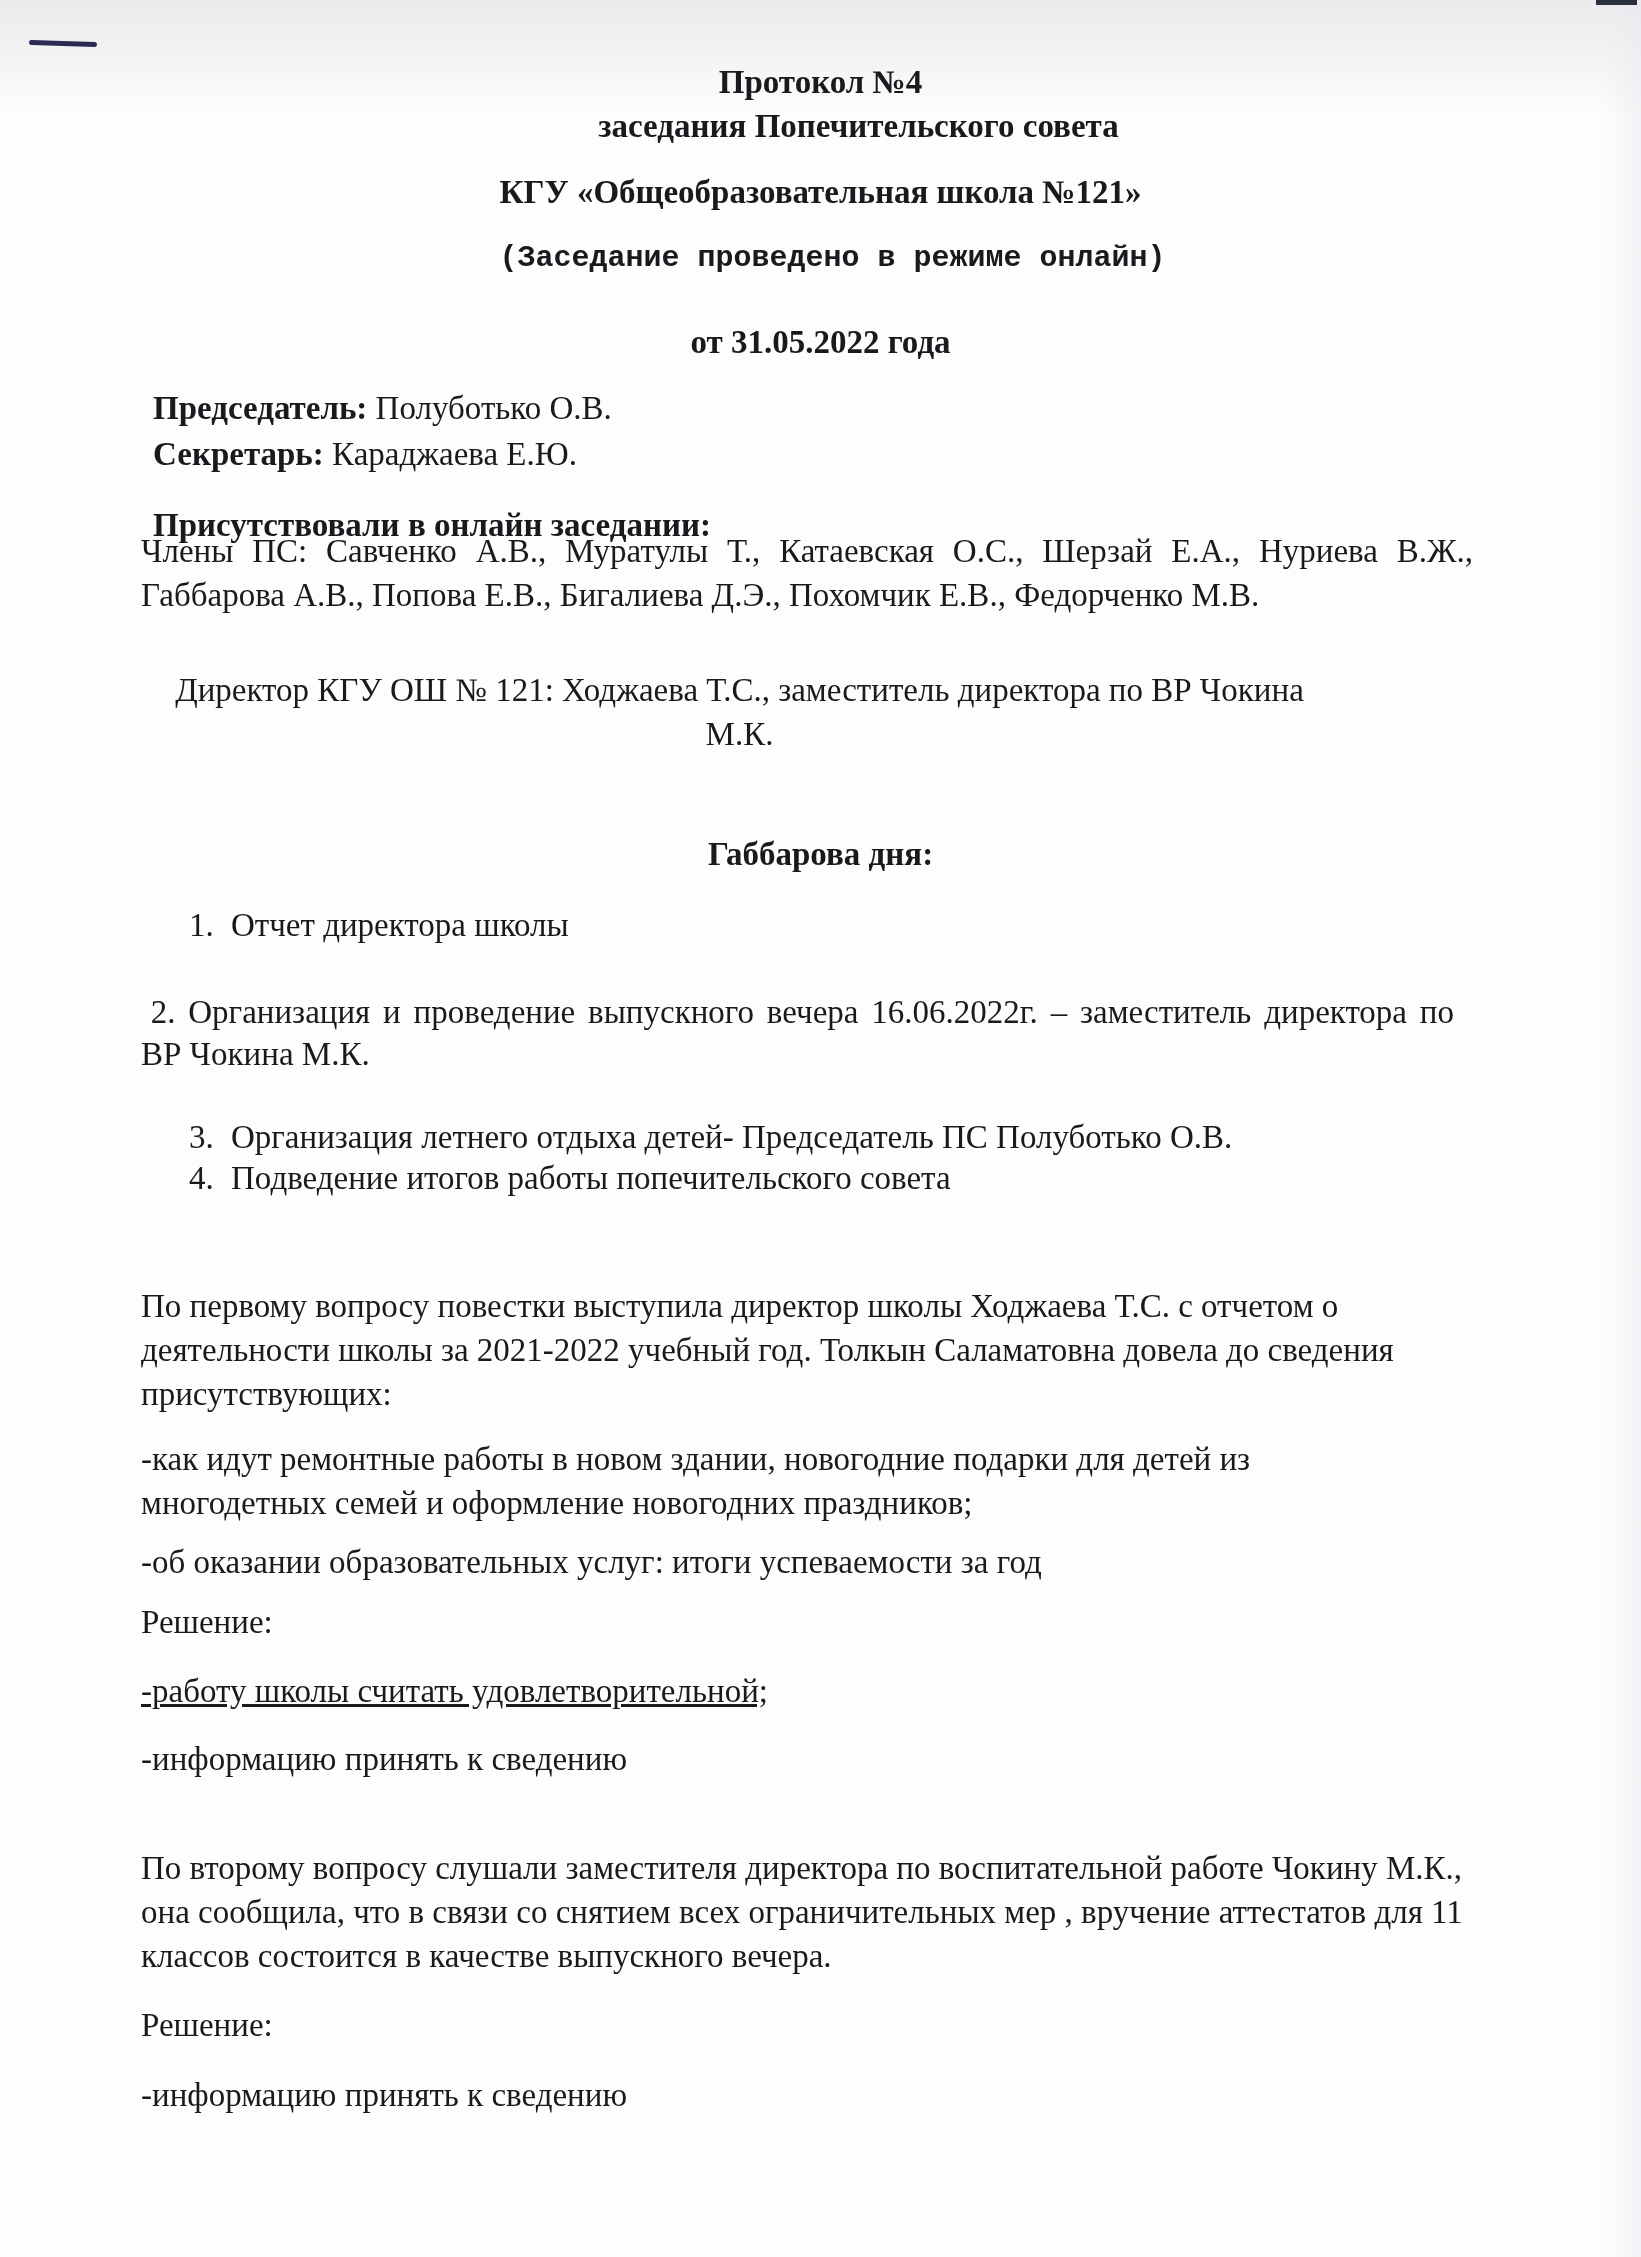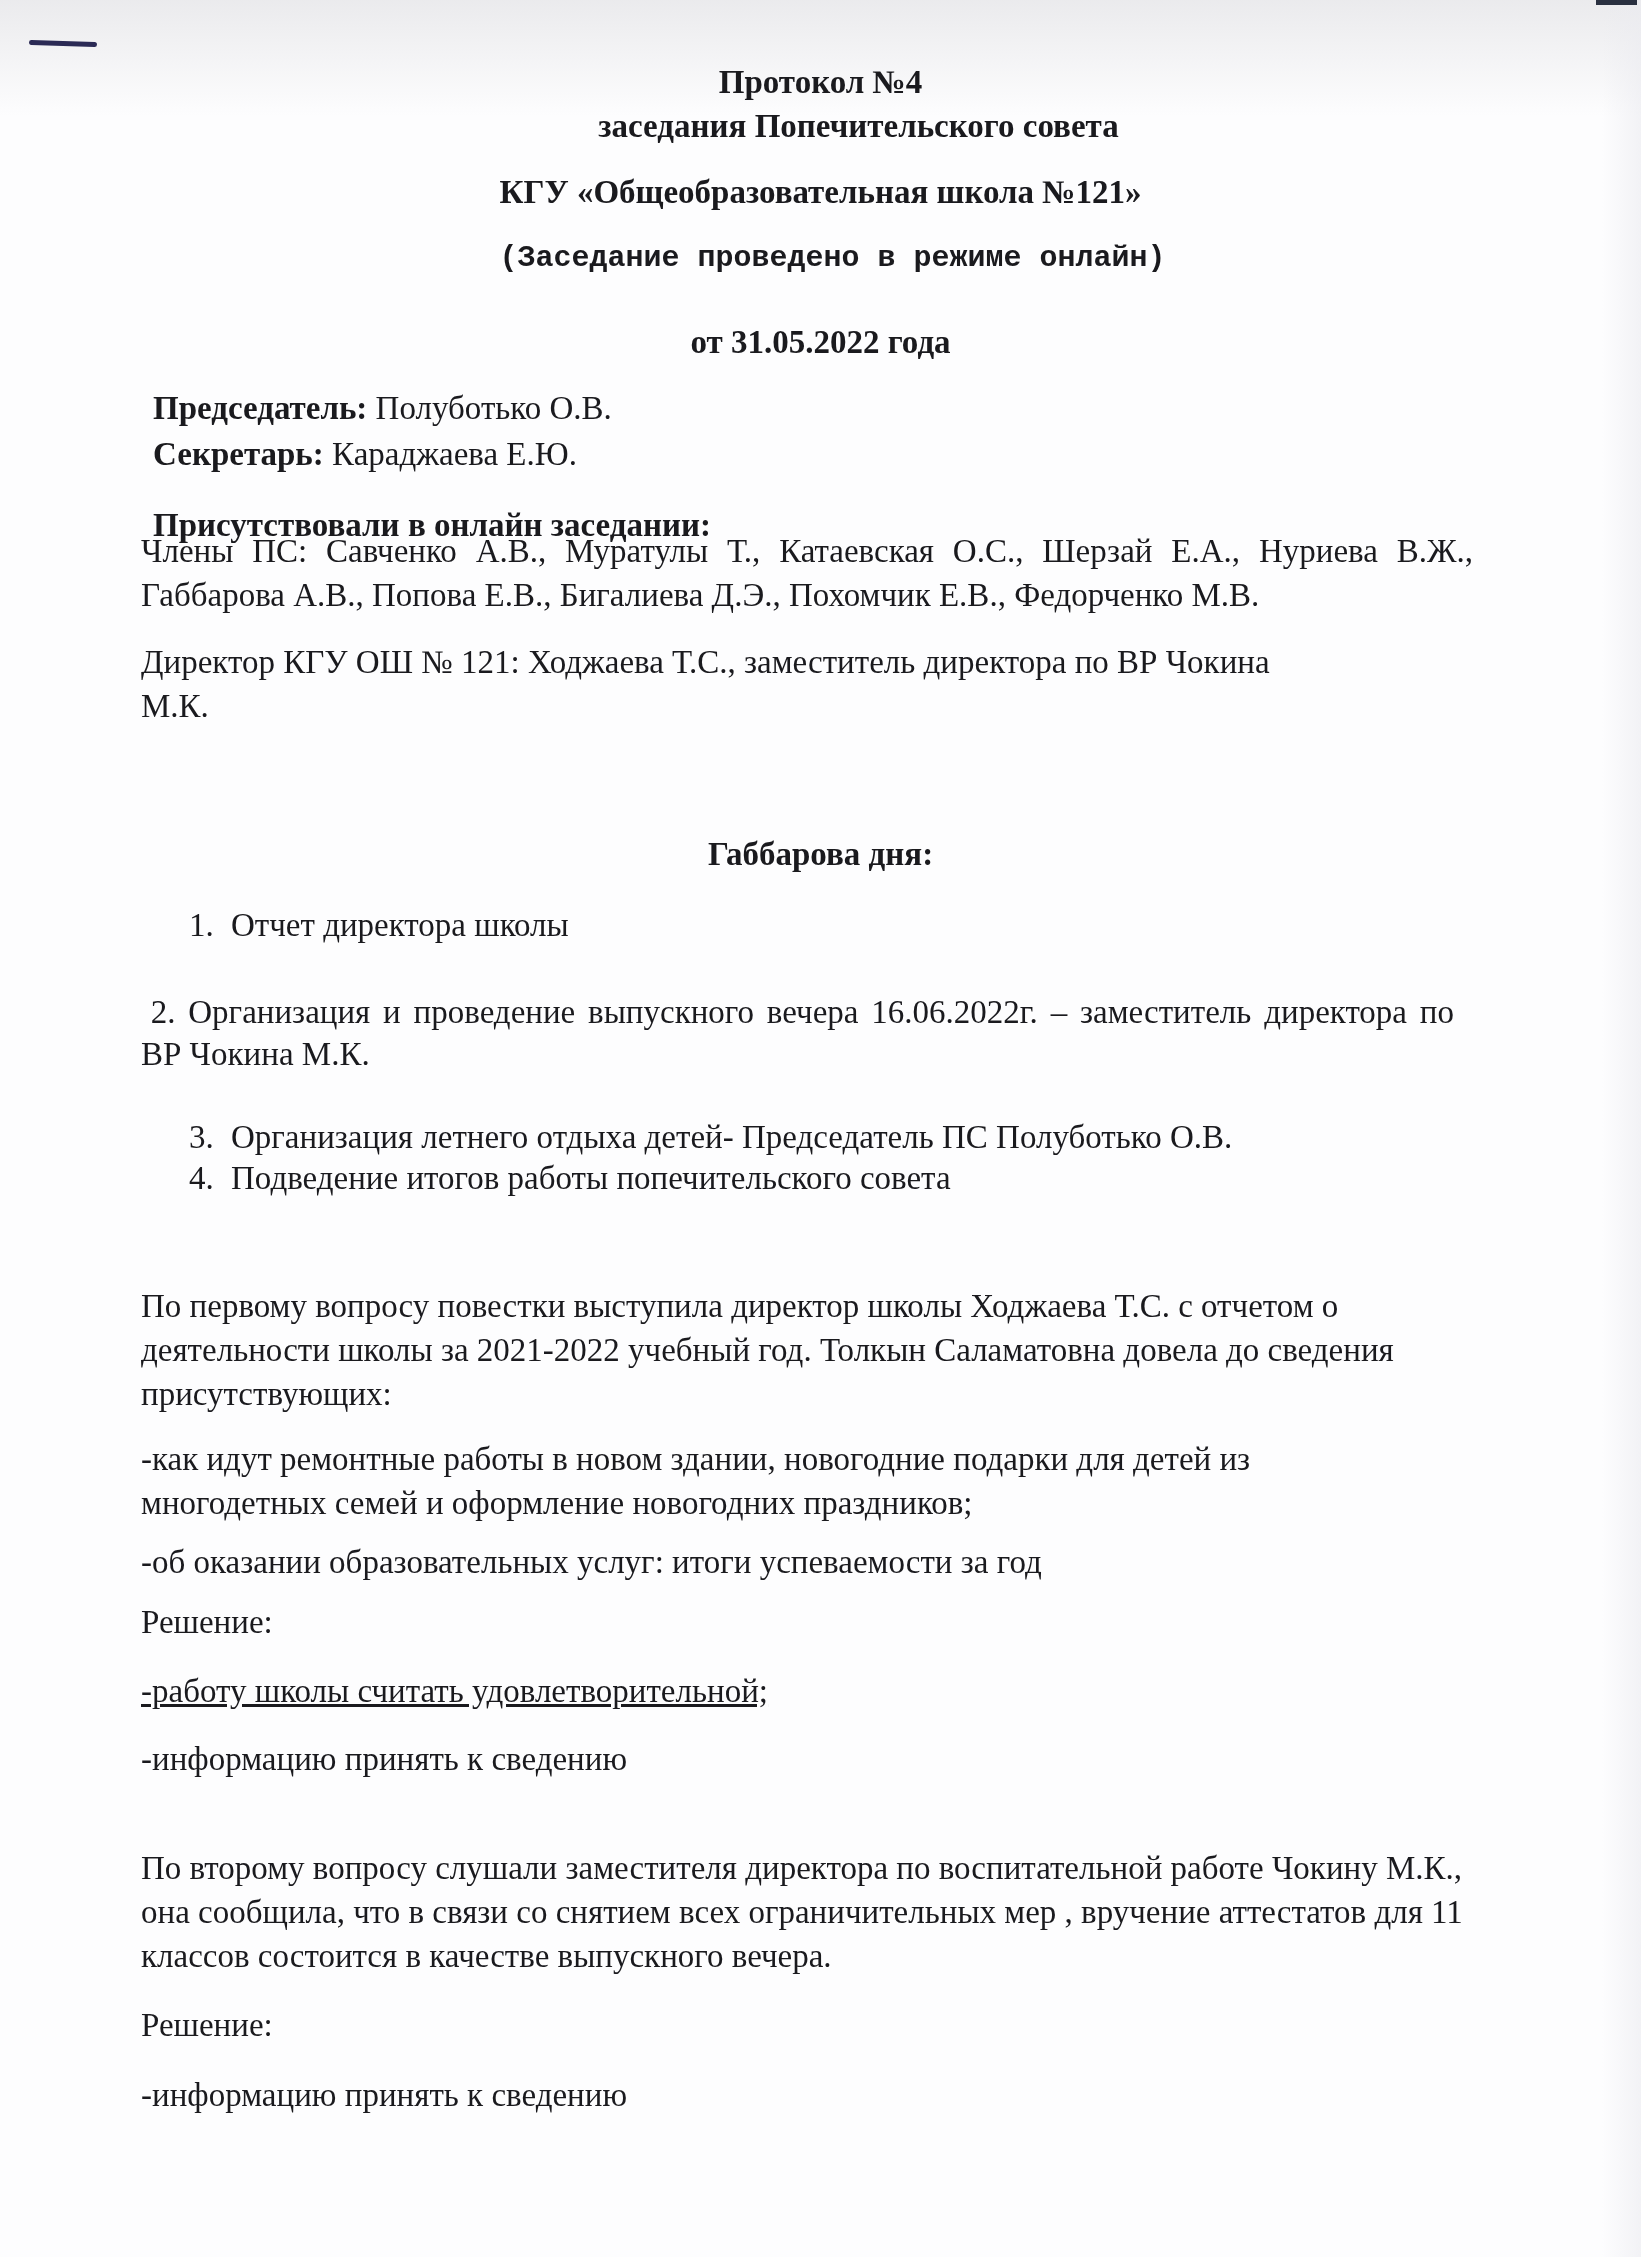--- a/index.html
+++ b/index.html
@@ -53,21 +53,21 @@
   <div class="line" style="top:390px;">
     <b>Председатель:</b><span> Полуботько О.В.</span>
   </div>
   <div class="line" style="top:436px;">
     <b>Секретарь:</b><span> Караджаева Е.Ю.</span>
   </div>
   <div class="line" style="top:507px;">
     <b>Присутствовали в онлайн заседании:</b>
   </div>
   <div class="para just" style="top:529px; line-height:44px;font-family:Liberation Serif, serif;">Члены ПС: Савченко А.В., Муратулы Т., Катаевская О.С., Шерзай Е.А., Нуриева В.Ж., Габбарова А.В., Попова Е.В., Бигалиева Д.Э., Похомчик Е.В., Федорченко М.В.</div>
-  <div class="para" style="top:640px; width:1197px; line-height:44px;">Директор КГУ ОШ № 121: Ходжаева Т.С., заместитель директора по ВР Чокина М.К.</div>
+  <div class="para" style="top:668px; width:1197px; line-height:44px;text-align:center;">Директор КГУ ОШ № 121: Ходжаева Т.С., заместитель директора по ВР Чокина М.К.</div>
 
   <div class="hdr" style="top:836px;">Габбарова дня:</div>
 
   <div class="para" style="top:904px; left:189px; width:1255px;">
     <span class="num">1.</span><span>Отчет директора школы</span>
   </div>
   <div class="para just" style="top:991px; left:141px; width:1313px; text-indent:9.7px;">
     <span>2.</span> <span>Организация и проведение выпускного вечера 16.06.2022г. – заместитель директора по ВР  Чокина М.К.</span>
   </div>
   <div class="para" style="top:1116px; left:189px; width:1284px;">

